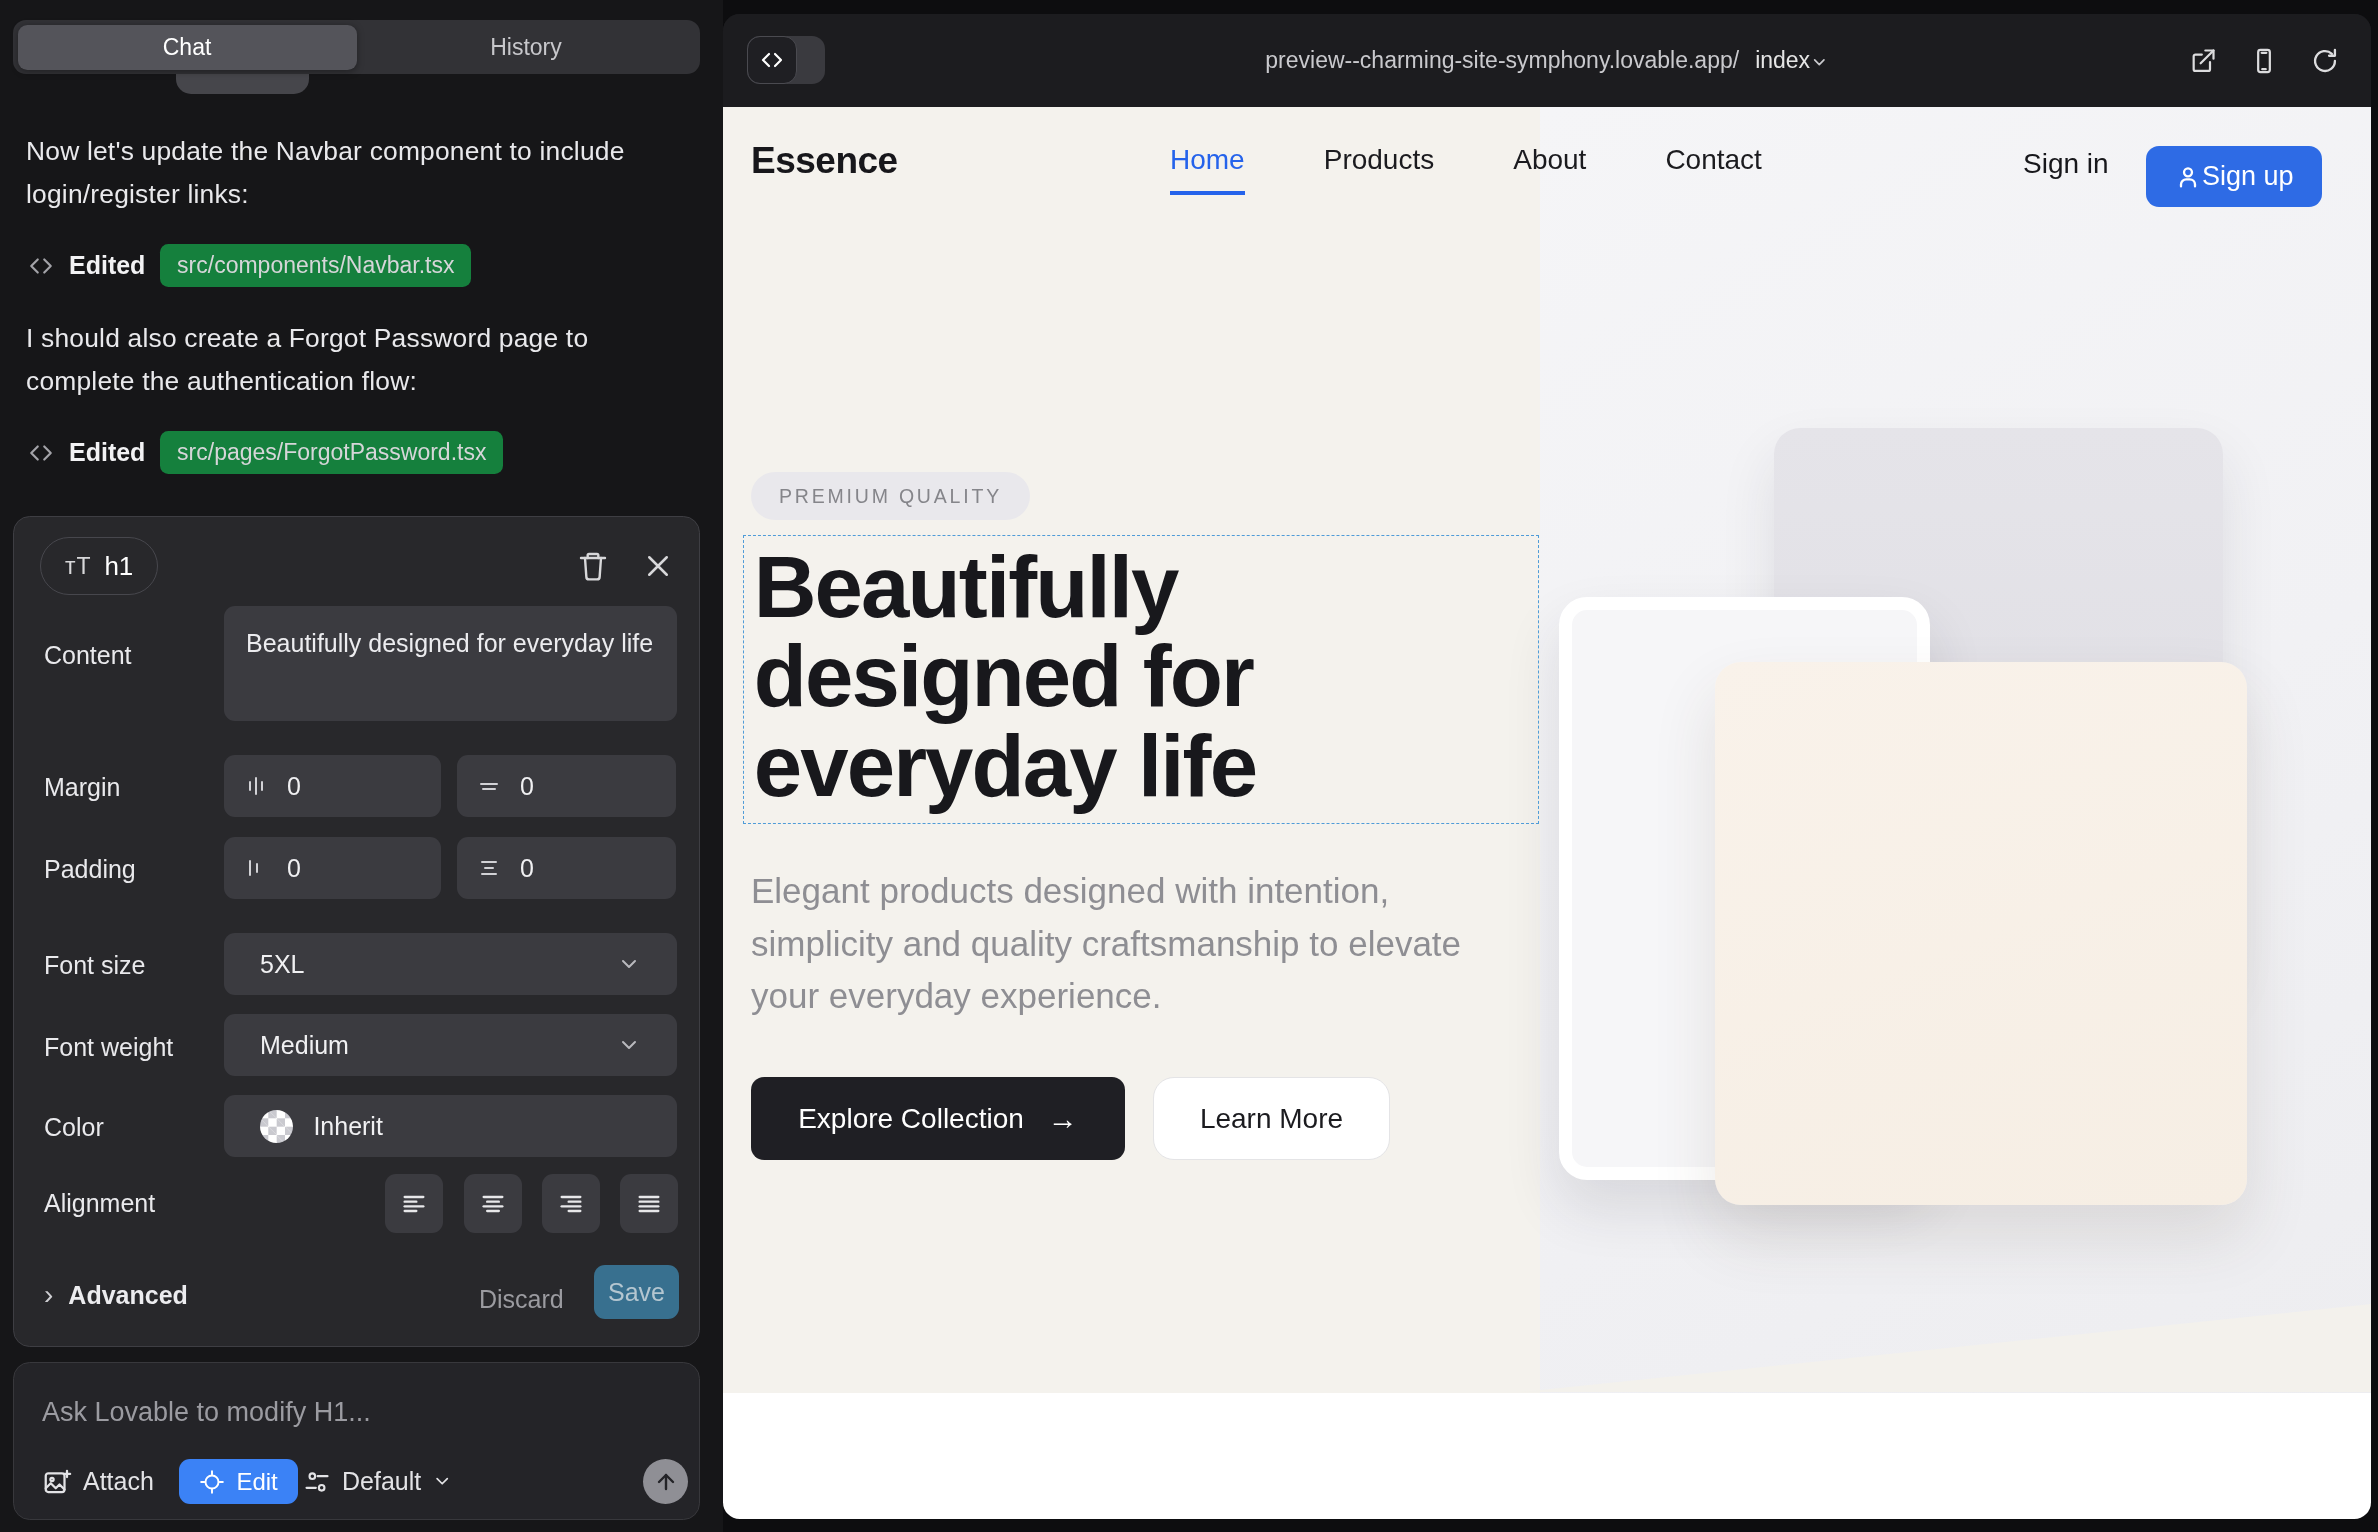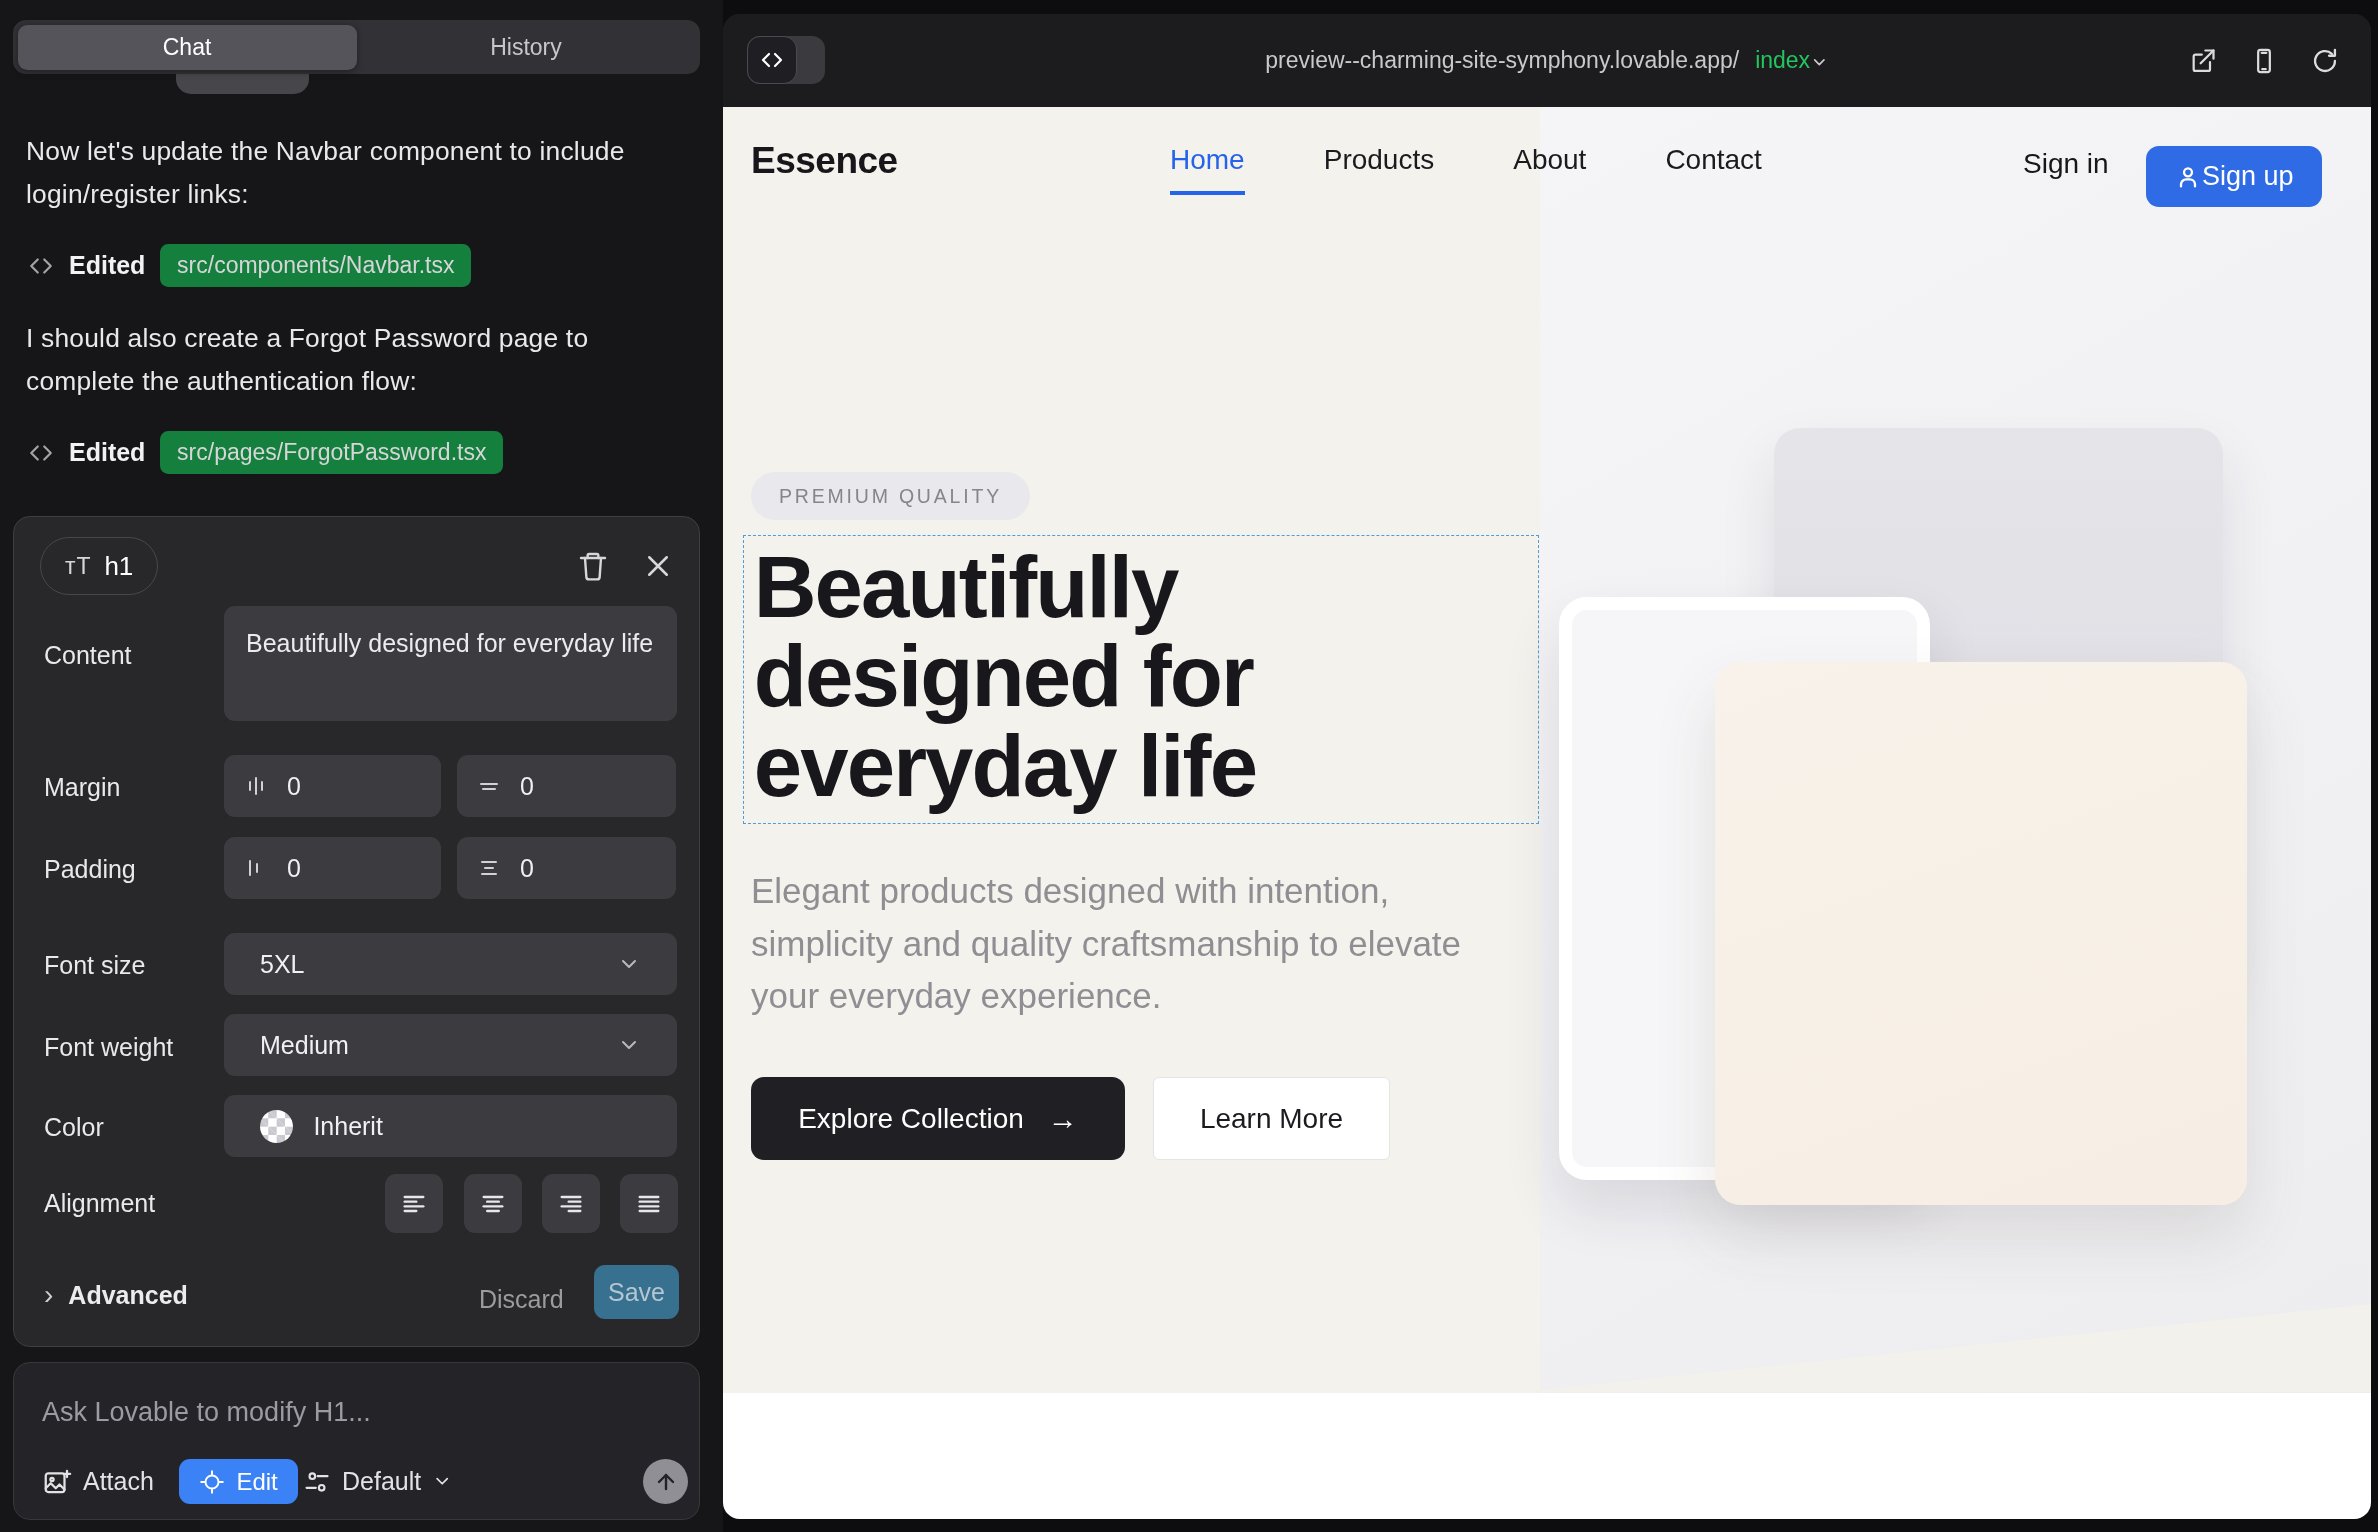--- a/index.html
+++ b/index.html
@@ -86,21 +86,21 @@
   .preview { position:absolute; left:723px; top:14px; width:1648px; height:1505px;
              background:#1c1c1f; border-radius:16.7px; overflow:hidden; }
   .browser-bar { position:absolute; left:0; top:0; width:1648px; height:93px; background:#1c1c1f; }
   .code-toggle { position:absolute; left:24px; top:22px; width:78px; height:48px;
                  background:#3a3a3f; border-radius:13px; cursor:pointer; }
   .code-toggle .seg { position:absolute; left:0; top:0; width:50px; height:48px;
                       background:#1f1f23; border:0.9px solid #4a4a50; border-radius:13px;
                       display:flex; align-items:center; justify-content:center; color:#fff; }
   .urlbox { position:absolute; left:0; top:0; width:1648px; height:93px; display:flex;
             align-items:center; justify-content:center; font-size:23px; color:#c9c9cd; }
-  .urlbox .page { color:#22c55e;margin-left:16px; }
+  .urlbox .page { color:#e5e5e5;margin-left:16px; }
   .urlbox .chev { display:flex; color:#c9c9cd; margin-top:3.7px; }
   .bar-actions { position:absolute; right:32px; top:0; height:93px; display:flex;
                  align-items:center; gap:33px; color:#dcdcde; }
   .bar-actions span { display:flex; cursor:pointer; }
 
   
   .site { position:absolute; left:0; top:93px; width:1648px; height:1412px;
           background:#ffffff; overflow:hidden; }
   .bg-left { position:absolute; left:0; top:0; width:817px; height:1286px; background:#f4f2ed; }
   .bg-right { position:absolute; left:817px; top:0; width:831px; height:1286px;
@@ -138,21 +138,21 @@
              border:1.9px dashed #4f9cd8; }
   .headline { position:absolute; left:9.3px; top:5.6px; width:742px; font-size:87px;
               line-height:1.03; font-weight:600; color:#18181c; letter-spacing:-1.9px; }
   .subtext { position:absolute; left:28px; top:758px; width:733px; font-size:35px;
              line-height:1.5; color:#8e8e93; }
   .cta-primary { position:absolute; left:28px; top:970px; width:374px; height:83px;
                  background:#1f1f24; border-radius:13px; display:flex; align-items:center;
                  justify-content:center; gap:24px; font-size:28px; color:#ffffff; cursor:pointer; }
   .cta-primary .arr { font-size:30px; }
   .cta-secondary { position:absolute; left:430px; top:970px; width:237px; height:83px;
-                   background:#ffffff; border:1.9px solid #e4e4e6; border-radius:6px;
+                   background:#ffffff; border:1.9px solid #e4e4e6; border-radius:21px;
                    display:flex; align-items:center; justify-content:center; font-size:28px;
                    color:#1b1b1f; cursor:pointer; }
 </style>
 </head>
 <body>
 
 <div id="app">
 
   <aside class="sidebar">
 

